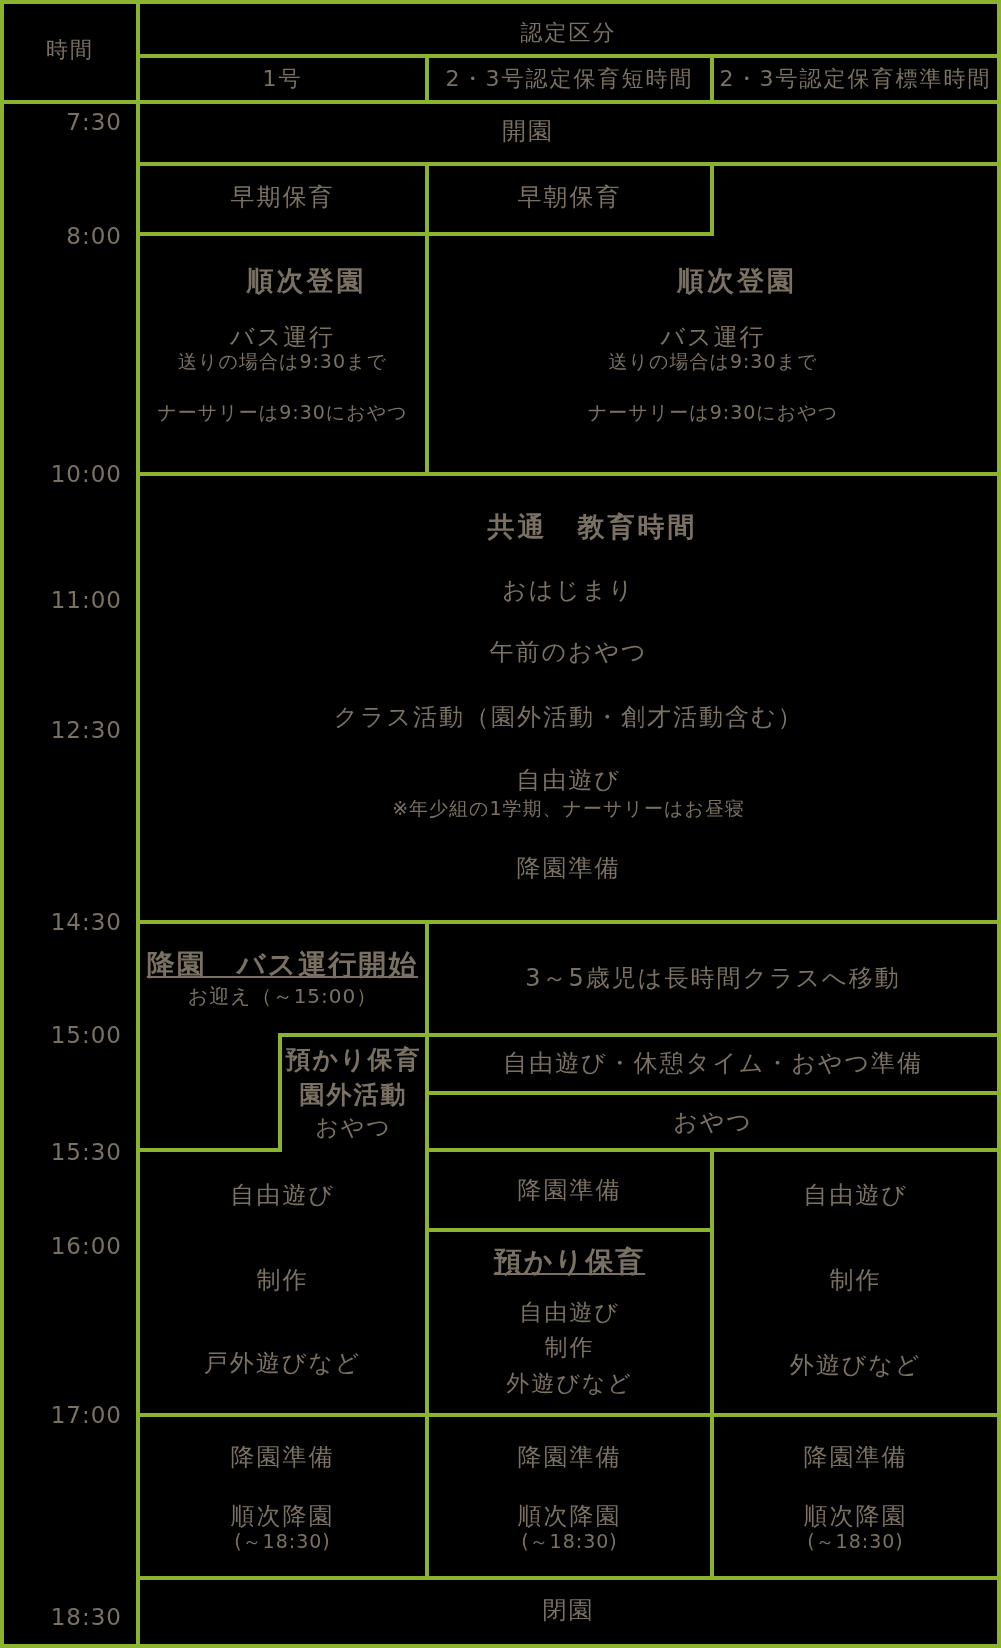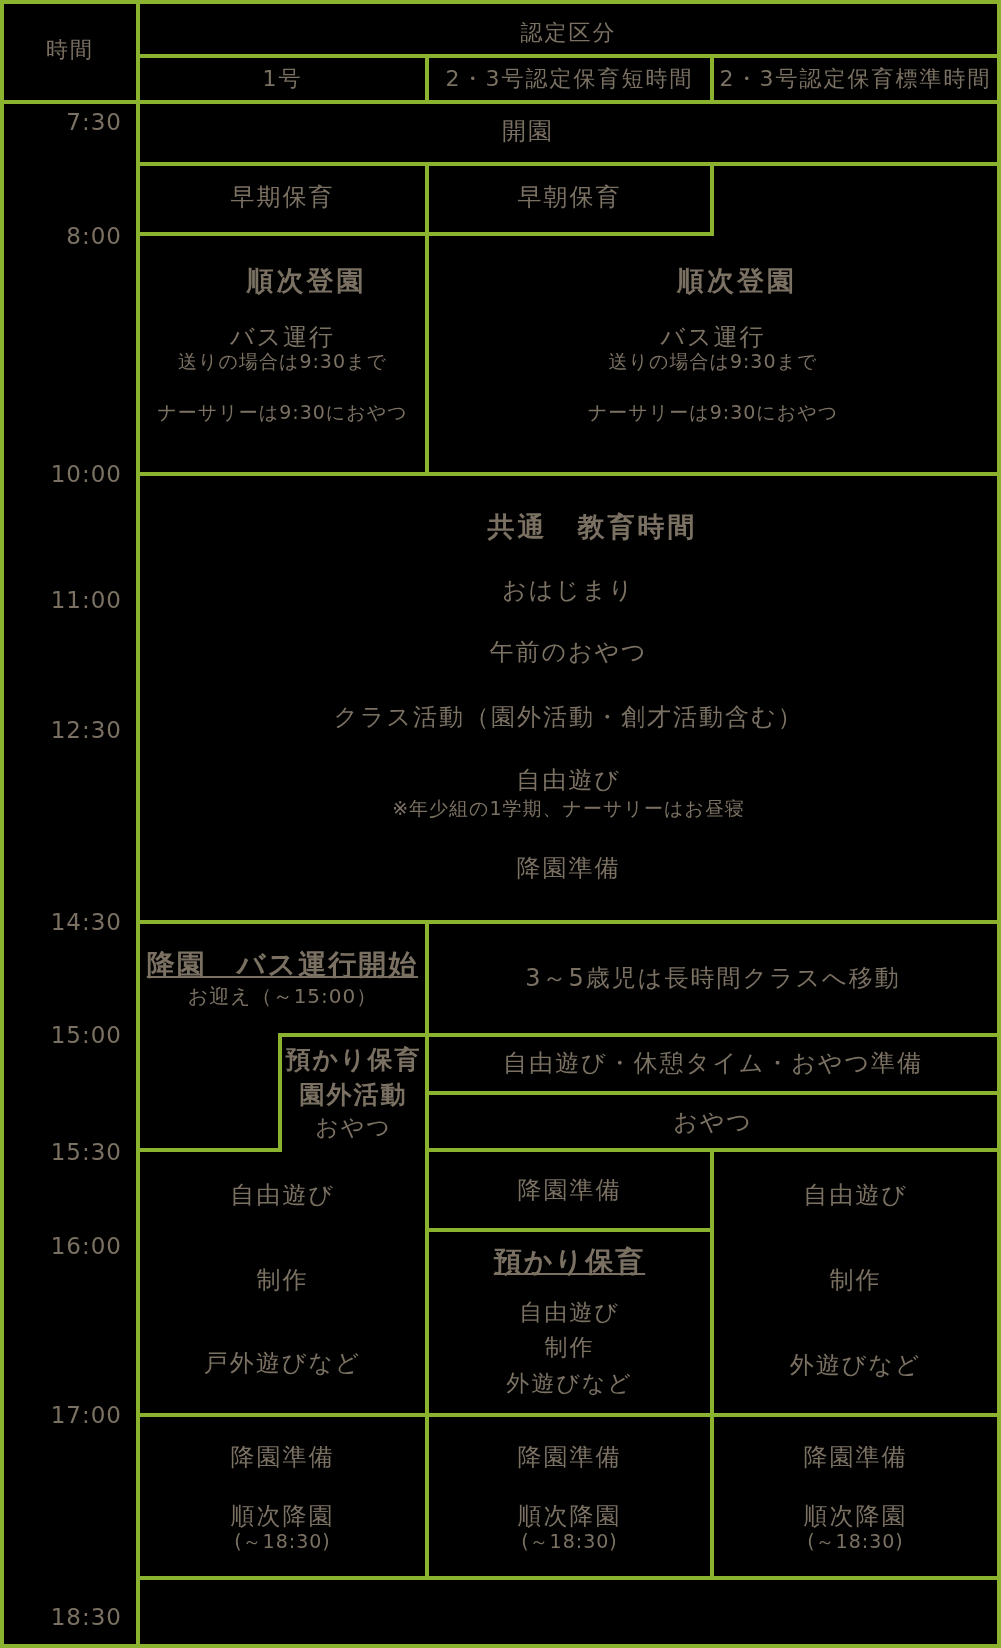--- a/index.html
+++ b/index.html
@@ -129,14 +129,15 @@
   <div class="tl t19" style="left:140px;top:1528px;width:285px;height:26px;">(～18:30)</div>
 
   <div class="tl t24" style="left:429px;top:1442px;width:281px;height:30px;">降園準備</div>
   <div class="tl t24" style="left:429px;top:1501px;width:281px;height:30px;">順次降園</div>
   <div class="tl t19" style="left:429px;top:1528px;width:281px;height:26px;">(～18:30)</div>
 
   <div class="tl t24" style="left:714px;top:1442px;width:283px;height:30px;">降園準備</div>
   <div class="tl t24" style="left:714px;top:1501px;width:283px;height:30px;">順次降園</div>
   <div class="tl t19" style="left:714px;top:1528px;width:283px;height:26px;">(～18:30)</div>
 
+  <div class="tl t24" style="left:140px;top:1595px;width:857px;height:30px;">閉園</div>
 
 </div>
 
 </body></html>

